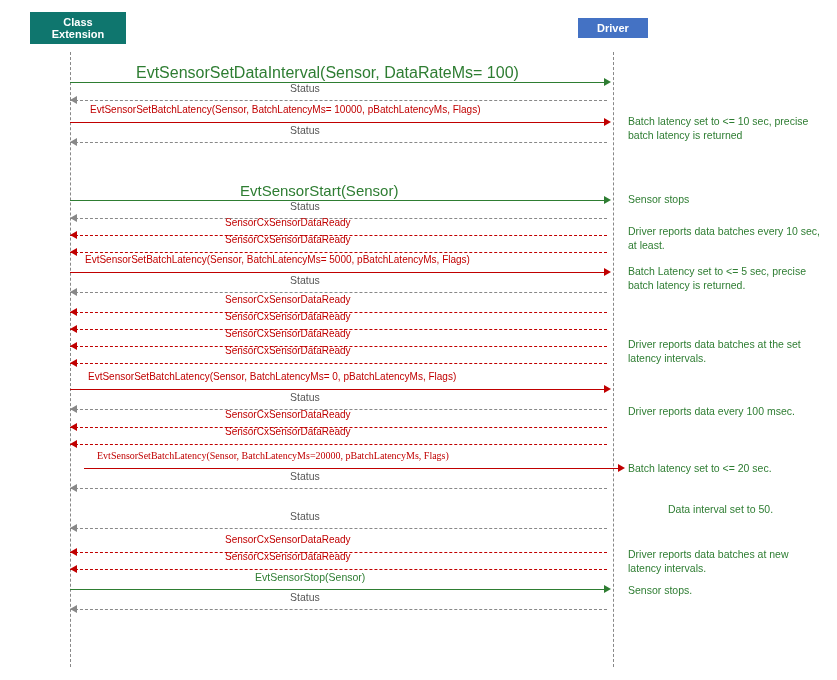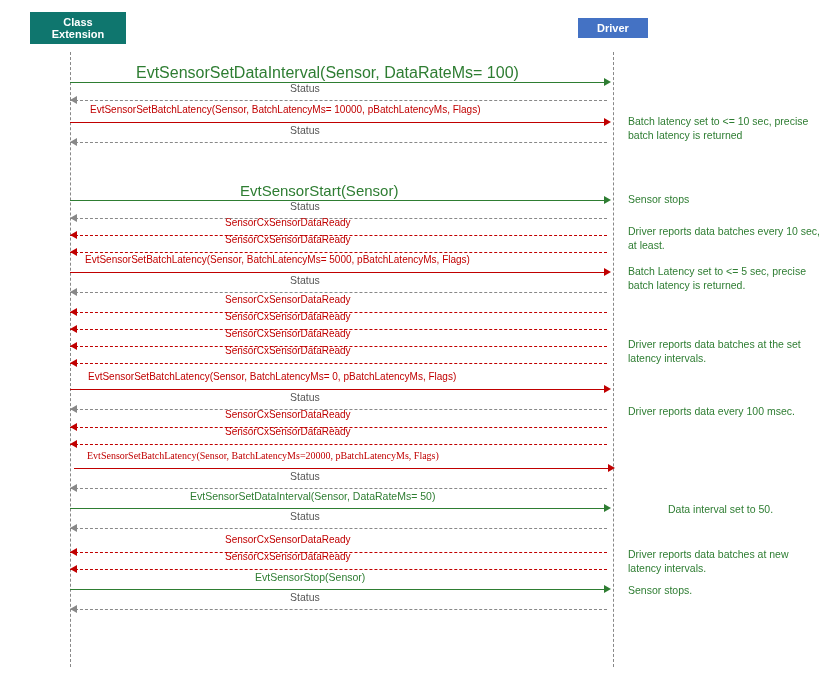--- a/index.html
+++ b/index.html
@@ -209,38 +209,34 @@
     <div style="position:absolute;top:0;left:0;width:0;height:0;border-top:4px solid transparent;border-bottom:4px solid transparent;border-right:7px solid #C00000;"></div>
     <span class="arrow-label red" style="position:absolute;top:-14px;left:155px;font-size:10px;color:#C00000;">SensorCxSensorDataReady</span>
   </div>
 
   <div style="position:absolute;top:440px;left:70px;width:544px;height:8px;">
     <div style="position:absolute;top:4px;left:0;width:537px;height:0;border-top:1px dashed #C00000;"></div>
     <div style="position:absolute;top:0;left:0;width:0;height:0;border-top:4px solid transparent;border-bottom:4px solid transparent;border-right:7px solid #C00000;"></div>
     <span class="arrow-label red" style="position:absolute;top:-14px;left:155px;font-size:10px;color:#C00000;">SensorCxSensorDataReady</span>
   </div>
 
-  <div style="position:absolute;top:464px;left:74px;width:544px;height:8px;font-family:Liberation Serif, serif;">
+  <div style="position:absolute;top:464px;left:84px;width:544px;height:8px;font-family:Liberation Serif, serif;">
     <div style="position:absolute;top:4px;left:0;width:537px;height:1px;background:#C00000;"></div>
     <div style="position:absolute;top:0;left:534px;width:0;height:0;border-top:4px solid transparent;border-bottom:4px solid transparent;border-left:7px solid #C00000;"></div>
     <span class="arrow-label red" style="position:absolute;top:-14px;left:13px;font-size:10px;color:#C00000;">EvtSensorSetBatchLatency(Sensor, BatchLatencyMs=20000, pBatchLatencyMs, Flags)</span>
   </div>
 
+  <div class="annotation" style="top:462px;">Batch latency set to &lt;= 20 sec.</div>
 
   <div style="position:absolute;top:484px;left:70px;width:544px;height:8px;">
     <div style="position:absolute;top:4px;left:0;width:537px;height:0;border-top:1px dashed #888;"></div>
     <div style="position:absolute;top:0;left:0;width:0;height:0;border-top:4px solid transparent;border-bottom:4px solid transparent;border-right:7px solid #888;"></div>
     <span class="arrow-label dark" style="position:absolute;top:-14px;left:220px;font-size:10.5px;color:#555;">Status</span>
   </div>
 
-  <div style="position:absolute;top:504px;left:70px;width:544px;height:8px;">
-    <div style="position:absolute;top:4px;left:0;width:537px;height:1px;background:#2E7D32;"></div>
-    <div style="position:absolute;top:0;left:534px;width:0;height:0;border-top:4px solid transparent;border-bottom:4px solid transparent;border-left:7px solid #2E7D32;"></div>
-    <span class="arrow-label green" style="position:absolute;top:-14px;left:120px;font-size:10.5px;color:#2E7D32;">EvtSensorSetDataInterval(Sensor, DataRateMs= 50)</span>
-  </div>
 
   <div class="annotation" style="top:503px;padding-left:40px;">Data interval set to 50.</div>
 
   <div style="position:absolute;top:524px;left:70px;width:544px;height:8px;">
     <div style="position:absolute;top:4px;left:0;width:537px;height:0;border-top:1px dashed #888;"></div>
     <div style="position:absolute;top:0;left:0;width:0;height:0;border-top:4px solid transparent;border-bottom:4px solid transparent;border-right:7px solid #888;"></div>
     <span class="arrow-label dark" style="position:absolute;top:-14px;left:220px;font-size:10.5px;color:#555;">Status</span>
   </div>
 
   <div style="position:absolute;top:548px;left:70px;width:544px;height:8px;">

